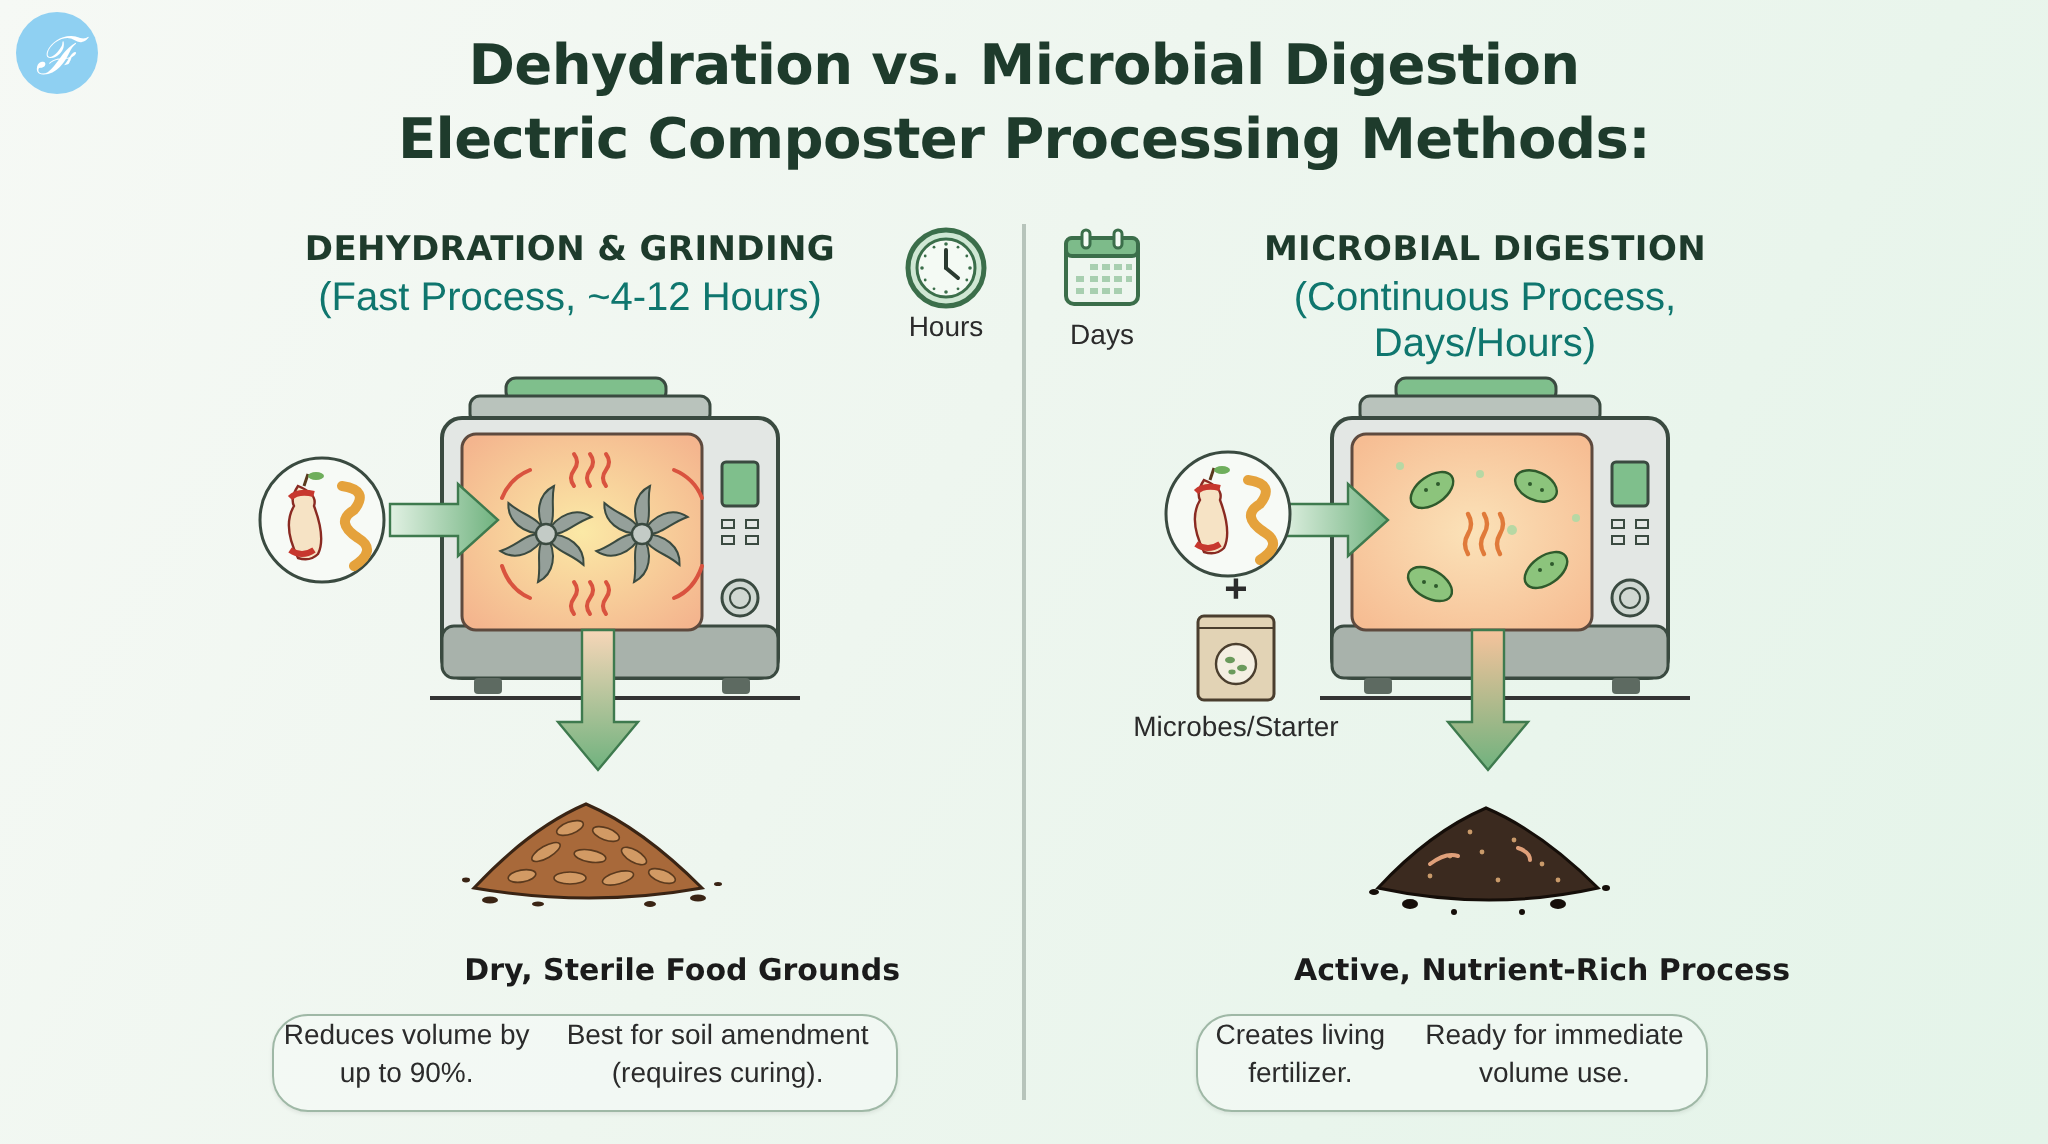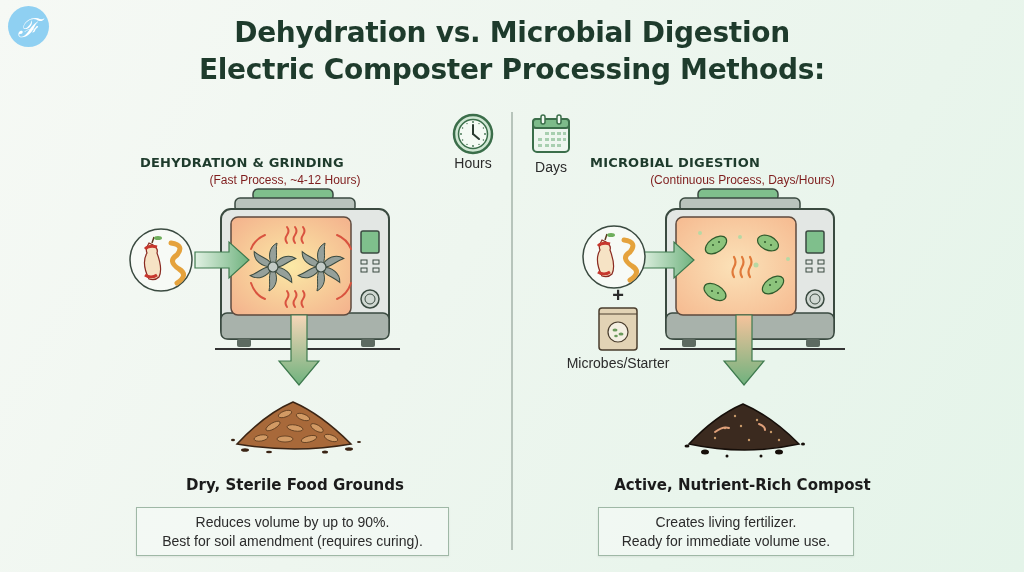--- a/index.html
+++ b/index.html
@@ -14,34 +14,34 @@
   .logo {
     left: 8px; top: 6px; width: 41px; height: 41px; border-radius: 50%;
     background: #8fd0f2; display: flex; align-items: center; justify-content: center;
   }
   .title {
     left: 0; width: 1024px; top: 14px; text-align: center;
     font-family: "DejaVu Sans", sans-serif; font-weight: bold;
     font-size: 28px; line-height: 37px; color: #1e3b2c; letter-spacing: -0.3px;
   }
   .section-title {
-    font-family: "DejaVu Sans", sans-serif; font-weight: bold; font-size: 13px;
-    color: #1e3b2c; letter-spacing: 0.2px; margin-top: 40px;
-  }
-  .section-sub { font-size: 12px; color: #7f1d1d; text-align: center; }
+    font-family: "DejaVu Sans", sans-serif; font-weight: bold; font-size: 17px;
+    color: #1e3b2c; text-align: center; letter-spacing: 0.2px;
+  }
+  .section-sub { font-size: 20px; color: #0f766e; text-align: center; }
   .icon-label { font-size: 14px; color: #2b2b2b; text-align: center; }
   .divider { left: 511px; top: 112px; width: 2px; height: 438px; background: #b7c4bb; }
   .result-label {
     font-family: "DejaVu Sans", sans-serif; font-weight: bold; font-size: 15px;
-    color: #1b1b1b; text-align: center;
+    color: #1b1b1b; text-align: right;
   }
   .note-box {
-    border: 1.5px solid #9fb8a6; border-radius: 0; background: rgba(245,250,246,0.6);
+    border: 1.5px solid #9fb8a6; border-radius: 18px; background: rgba(245,250,246,0.6);
     text-align: center; font-size: 14px; line-height: 19px; color: #2b2b2b;
-    display: flex; flex-direction: column; justify-content: center;
+    display: flex; justify-content: center;
     box-shadow: 0 1px 2px rgba(0,0,0,0.08);
   }
   svg { display: block; }
 </style>
 </head>
 <body>
 
 <div class="abs logo">
   <span style="color:#fff;font-family:'DejaVu Serif',serif;font-size:26px;font-style:italic;">ℱ</span>
 </div>
@@ -341,17 +341,17 @@
       <ellipse cx="12" cy="50" rx="2.5" ry="1.5"></ellipse>
         <ellipse cx="30" cy="56" rx="4" ry="2.5"></ellipse>
       <ellipse cx="104" cy="56" rx="4" ry="2.5"></ellipse>
         <ellipse cx="128" cy="48" rx="2" ry="1.5"></ellipse>
       <circle cx="52" cy="60" r="1.5"></circle>
         <circle cx="86" cy="60" r="1.5"></circle>
     </g>
   </svg>
 </div>
 
-<div class="abs result-label" style="left:590px;top:476px;width:305px;">Active, Nutrient-Rich Compost</div>
+<div class="abs result-label" style="left:590px;top:476px;width:305px;">Active, Nutrient-Rich Process</div>
 <div class="abs note-box" style="left:598px;top:507px;width:256px;height:49px;">
   <div>Creates living fertilizer.</div>
   <div>Ready for immediate volume use.</div>
 </div>
 
 </body></html>

